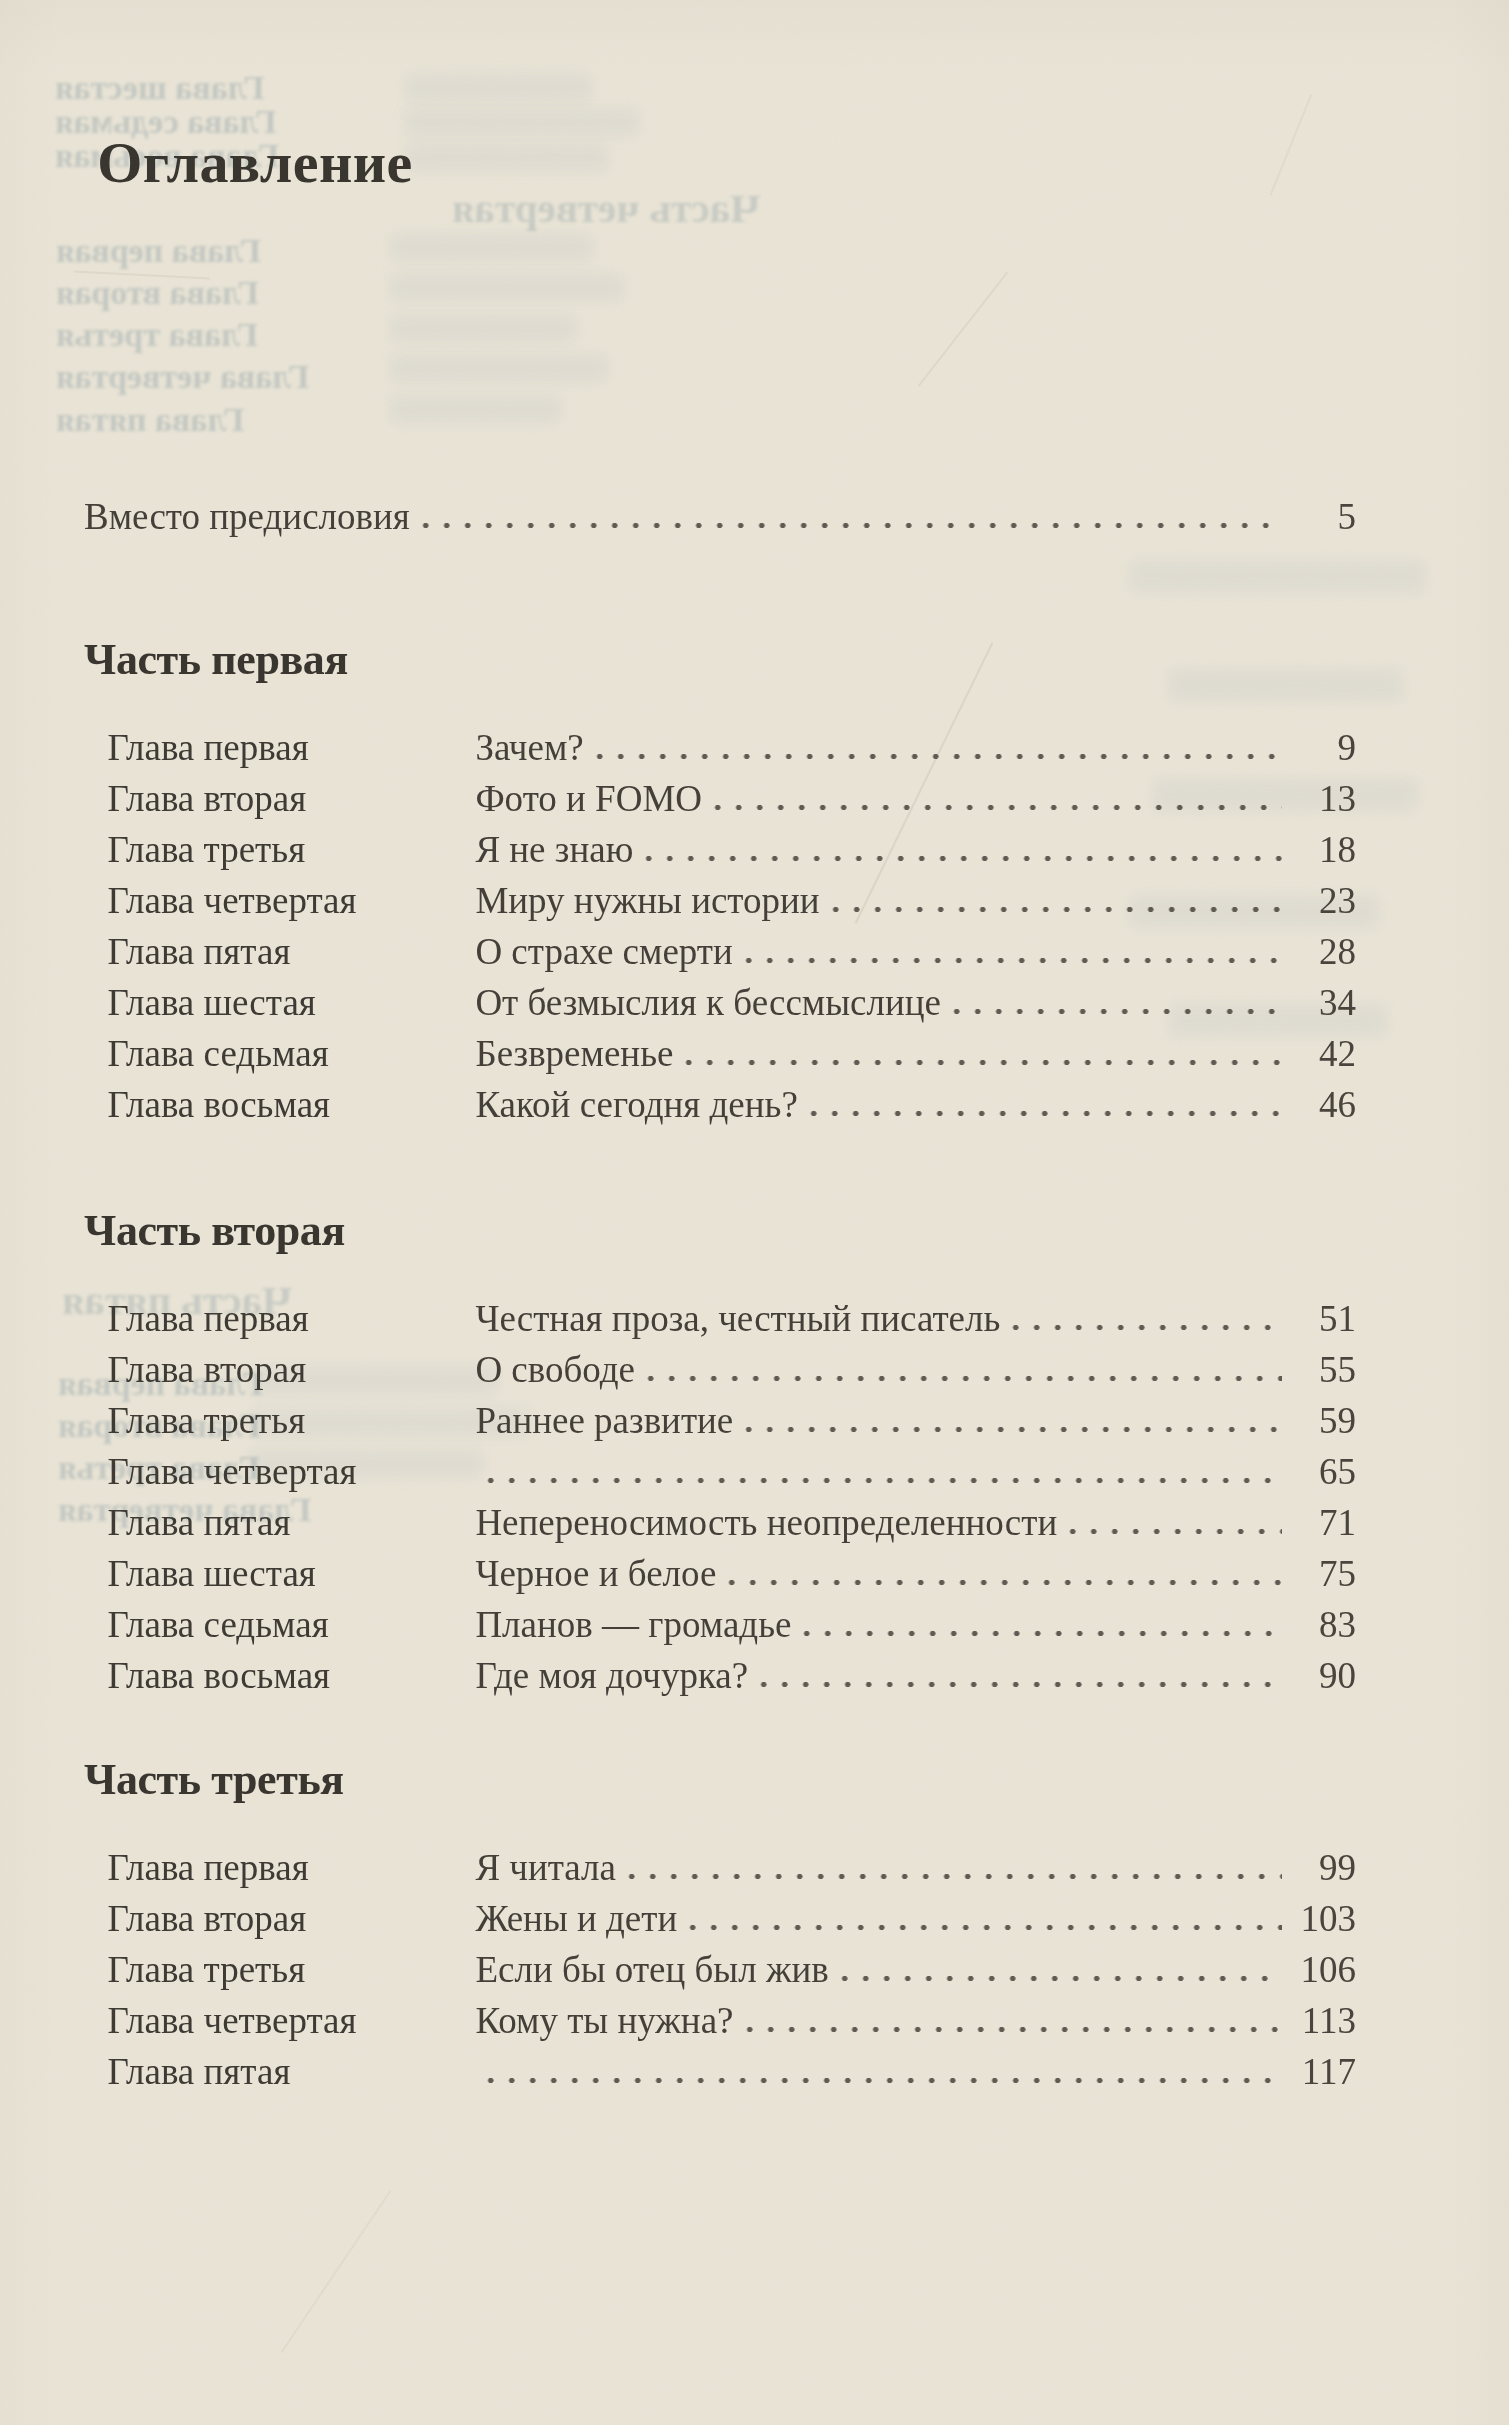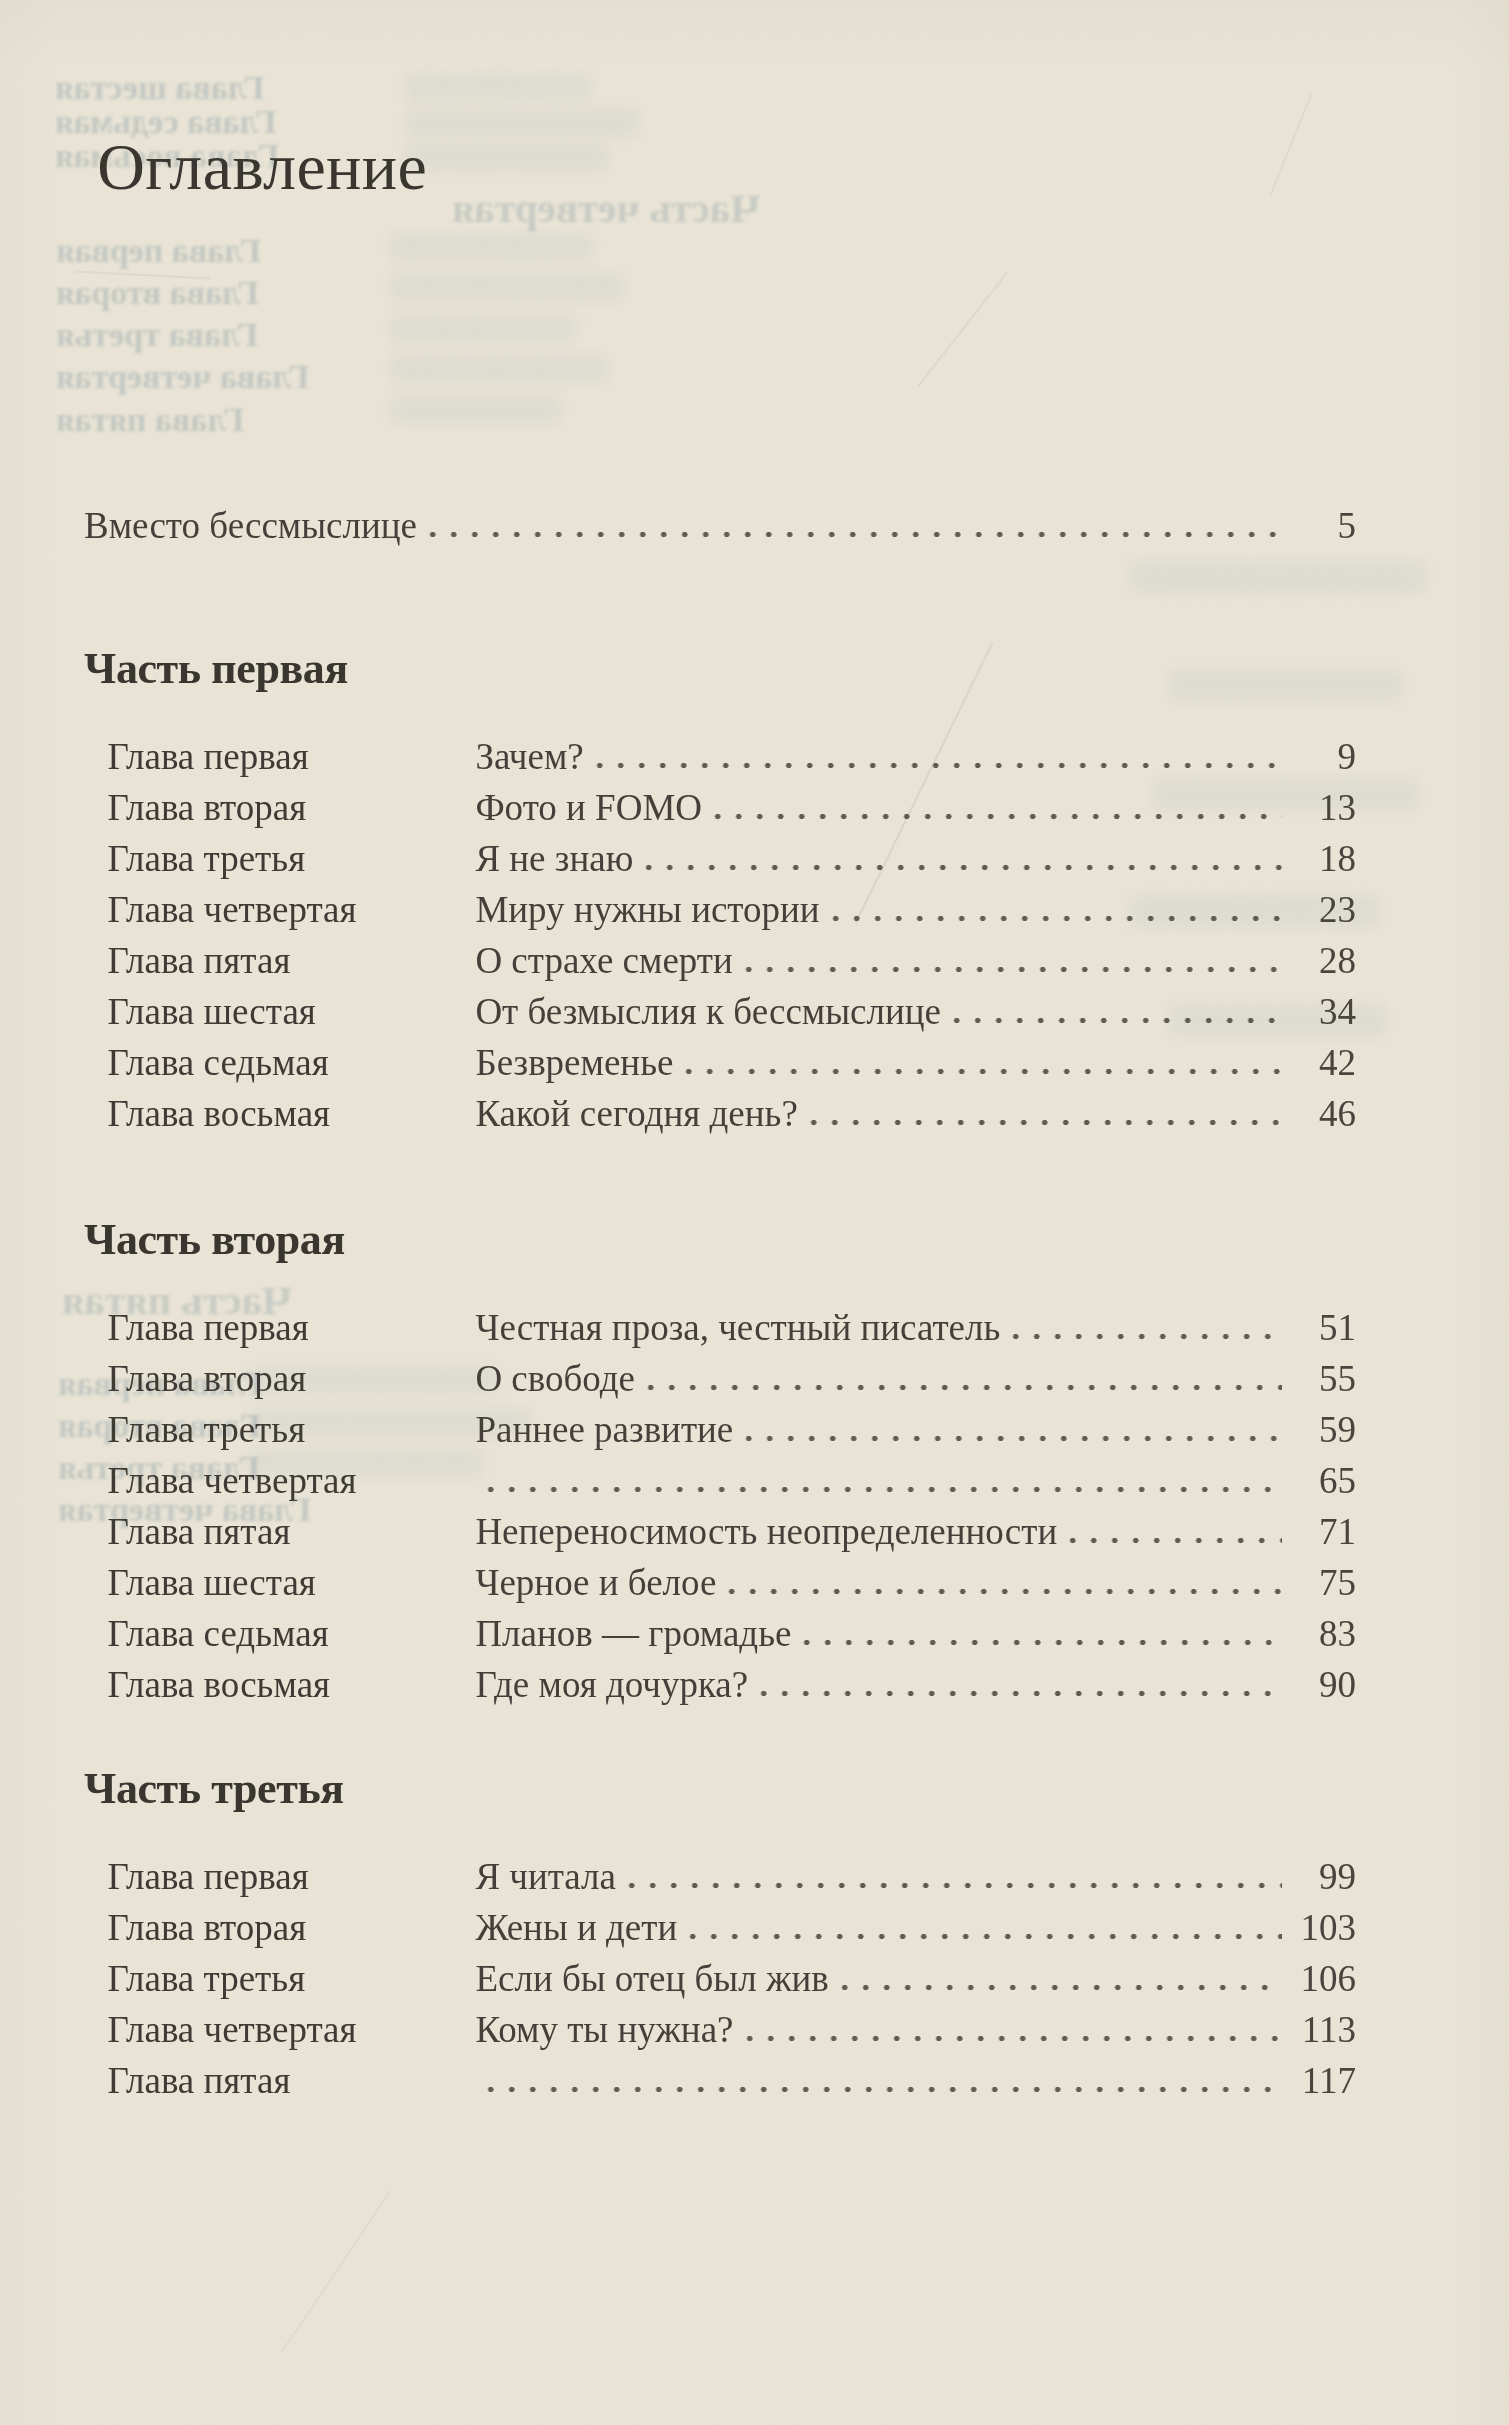--- a/index.html
+++ b/index.html
@@ -58,23 +58,23 @@
   
   .content {
     position: absolute;
     left: 84px;
     top: 0;
     width: 1272px;
     z-index: 3;
   }
   .toc-title {
     margin: 131px 0 0 13.2px;
-    font-size: 66px;
+    font-size: 58px;
     line-height: 1.1;
-    font-weight: 400;
+    font-weight: 700;
     letter-spacing: 0.4px;
     color: #36322c;
   }
   .row {
     display: flex;
     align-items: baseline;
     line-height: 51px;
     font-size: 37px;
   }
   .row.preface { margin-top: 296px; }
@@ -167,21 +167,21 @@
   <div class="scratch" style="left:74px;   top:274px;  width:136px; height:1.6px; transform:rotate(3deg); opacity:.4;"></div>
   <div class="scratch" style="left:962px; top:257px;  width:1.6px; height:144px; transform:rotate(38deg); opacity:.45;"></div>
   <div class="scratch" style="left:335px;  top:2174px; width:1.6px; height:195px; transform:rotate(34deg); opacity:.3;"></div>
   <div class="scratch" style="left:1290px; top:90px;  width:1.6px; height:109px; transform:rotate(22deg); opacity:.3;"></div>
 
   <div class="content">
 
     <h1 class="toc-title">Оглавление</h1>
 
     <div class="row preface">
-      <span class="chapter-title">Вместо бессмыслице</span>
+      <span class="chapter-title">Вместо предисловия</span>
       <span class="dots"></span>
       <span class="page-num">5</span>
     </div>
 
     <section class="part part-1">
       <h2 class="part-heading">Часть первая</h2>
       <div class="rows">
         <div class="row">
           <span class="chapter-label">Глава первая</span>
           <span class="chapter-title">Зачем?</span>

